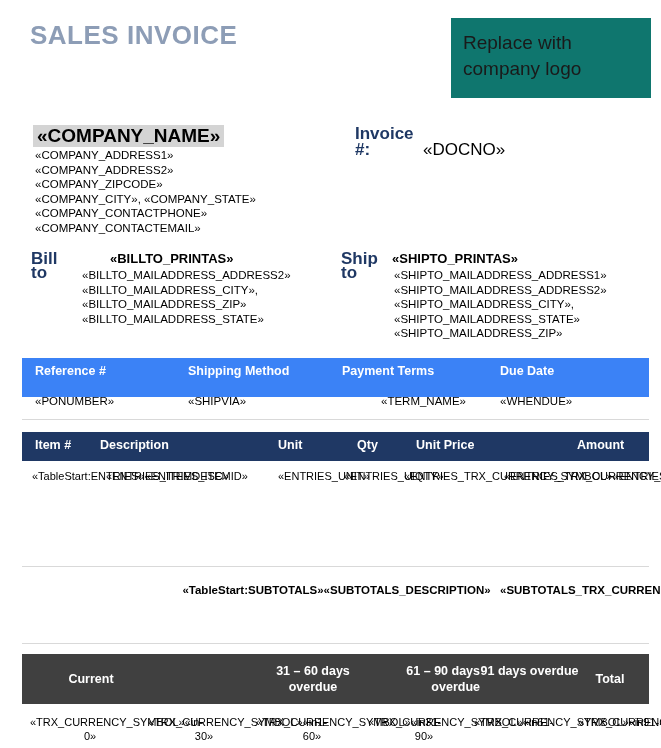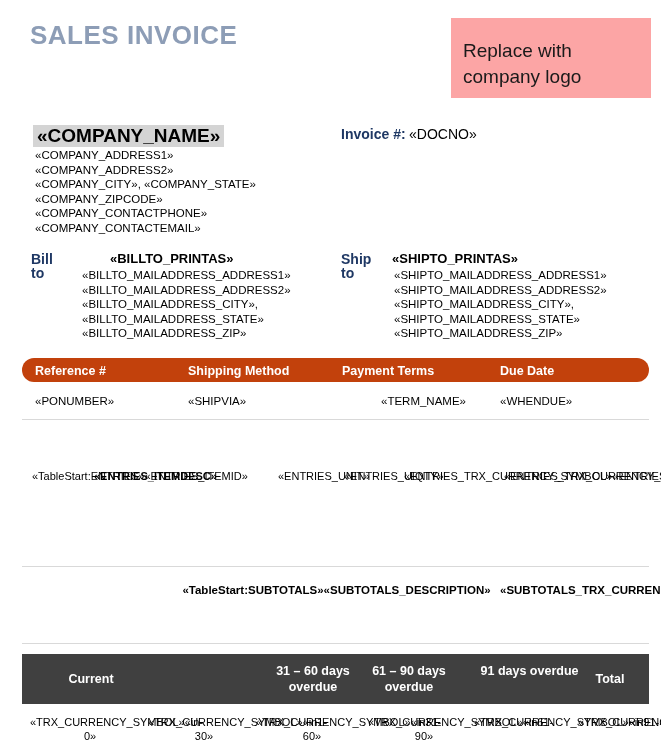--- a/index.html
+++ b/index.html
@@ -30,25 +30,25 @@
     font-weight: bold;
     letter-spacing: 0.5px;
     color: #8d9db6;
   }
   .logo-box {
     position: absolute;
     left: 451px;
     top: 18px;
     width: 200px;
     height: 80px;
-    background: #fca5a5;
+    background: #0f766e;
     color: #1a1a1a;
     font-size: 19px;
     line-height: 26px;
-    padding: 20px 10px 0 12px;
+    padding: 12px 10px 0 12px;
     box-sizing: border-box;
   }
 
   
   .company-name {
     position: absolute;
     left: 33px;
     top: 125px;
     background: #d4d4d4;
     font-size: 19px;
@@ -60,37 +60,37 @@
     position: absolute;
     left: 35px;
     top: 148px;
     font-size: 11.5px;
     line-height: 14.6px;
   }
 
   
   .meta {
     position: absolute;
-    left: 341px;
+    left: 355px;
     top: 126px;
-    font-size: 14px;
+    font-size: 17px;
     line-height: 16px;
   }
   .meta .lbl {
     font-weight: bold;
     color: #1f3864;
     display: inline-block;
     width: 68px;
   }
   .meta .val { color: #000; }
 
   
   .billto-label, .shipto-label {
     position: absolute;
-    font-size: 14px;
+    font-size: 17px;
     font-weight: bold;
     color: #1f3864;
     line-height: 14px;
   }
   .billto-label { left: 31px; top: 252px; width: 40px; }
   .shipto-label { left: 341px; top: 252px; width: 40px; }
 
   .billto-name, .shipto-name {
     position: absolute;
     font-size: 13px;
@@ -106,23 +106,22 @@
   }
   .billto-lines { left: 82px; top: 268px; }
   .shipto-lines { left: 394px; top: 268px; }
 
   
   .ref-header {
     position: absolute;
     left: 22px;
     top: 358px;
     width: 627px;
-    height: 24px;
-    background: #c2410c;
-    border-radius: 12px;
+    height: 39px;
+    background: #3b82f6;
   }
   .ref-header .cell {
     position: absolute;
     top: 6px;
     color: #ffffff;
     font-size: 12.5px;
     font-weight: bold;
   }
   .ref-values {
     position: absolute;
@@ -251,43 +250,42 @@
 
   <div class="logo-box">
     <div>Replace with</div>
     <div>company logo</div>
   </div>
 
   <div class="company-name">«COMPANY_NAME»</div>
   <div class="company-lines">
     <div>«COMPANY_ADDRESS1»</div>
     <div>«COMPANY_ADDRESS2»</div>
+    <div>«COMPANY_ZIPCODE»</div>
     <div>«COMPANY_CITY», «COMPANY_STATE»</div>
-    <div>«COMPANY_ZIPCODE»</div>
     <div>«COMPANY_CONTACTPHONE»</div>
     <div>«COMPANY_CONTACTEMAIL»</div>
   </div>
 
   <div class="meta">
     <div>
       <span class="lbl">Invoice #:</span><span class="val">«DOCNO»</span>
     </div>
   </div>
 
   <div class="billto-label">
     <div>Bill</div>
     <div>to</div>
   </div>
   <div class="billto-name">«BILLTO_PRINTAS»</div>
   <div class="billto-lines">
-    <div>«BILLTO_MAILADDRESS_ADDRESS1»</div>
     <div>«BILLTO_MAILADDRESS_ADDRESS2»</div>
     <div>«BILLTO_MAILADDRESS_CITY»,</div>
+    <div>«BILLTO_MAILADDRESS_ZIP»</div>
     <div>«BILLTO_MAILADDRESS_STATE»</div>
-    <div>«BILLTO_MAILADDRESS_ZIP»</div>
   </div>
 
   <div class="shipto-label">
     <div>Ship</div>
     <div>to</div>
   </div>
   <div class="shipto-name">«SHIPTO_PRINTAS»</div>
   <div class="shipto-lines">
     <div>«SHIPTO_MAILADDRESS_ADDRESS1»</div>
     <div>«SHIPTO_MAILADDRESS_ADDRESS2»</div>
@@ -303,38 +301,46 @@
     <div class="cell" style="left:478px;">Due Date</div>
   </div>
   <div class="ref-values">
     <div class="cell" style="left:13px;">«PONUMBER»</div>
     <div class="cell" style="left:166px;">«SHIPVIA»</div>
     <div class="cell" style="left:333px;margin-left:26px;">«TERM_NAME»</div>
     <div class="cell" style="left:478px;">«WHENDUE»</div>
   </div>
   <div class="ref-sep"></div>
 
+  <div class="items-header">
+    <div class="cell" style="left:13px;">Item #</div>
+    <div class="cell" style="left:78px;">Description</div>
+    <div class="cell" style="left:256px;">Unit</div>
+    <div class="cell" style="left:335px;">Qty</div>
+    <div class="cell" style="left:394px;">Unit Price</div>
+    <div class="cell" style="left:555px;">Amount</div>
+  </div>
   <div class="items-row">
     <div class="cell" style="left:10px;  width:52px;">«TableStart:ENTRIES»«ENTRIES_ITEMID»</div>
-    <div class="cell" style="left:72px;  width:170px;font-weight:bold;">«ENTRIES_ITEMDESC»</div>
+    <div class="cell" style="left:84px;  width:170px;">«ENTRIES_ITEMDESC»</div>
     <div class="cell" style="left:256px; width:48px;">«ENTRIES_UNIT»</div>
     <div class="cell" style="left:322px; width:46px;">«ENTRIES_UIQTY»</div>
     <div class="cell" style="left:382px; width:80px;">«ENTRIES_TRX_CURRENCY_SYMBOL»«ENTRIES_UIPRICE»</div>
     <div class="cell" style="left:482px; width:130px;">«ENTRIES_TRX_CURRENCY_SYMBOL»«ENTRIES_TOTAL»«TableEnd:ENTRIES»</div>
   </div>
   <div class="items-sep"></div>
 
   <div class="subtotal-desc">«TableStart:SUBTOTALS»«SUBTOTALS_DESCRIPTION»</div>
   <div class="subtotal-amt">«SUBTOTALS_TRX_CURRENCY_SYMBOL»«SUBTOTALS_TOTAL»«TableEnd:SUBTOTALS»</div>
   <div class="subtotal-sep"></div>
 
   <div class="aging-header">
     <div class="cell" style="left:10px;  top:17px; width:118px;">Current</div>
     <div class="cell" style="left:236px; top:9px;  width:110px;">31 – 60 days overdue</div>
-    <div class="cell" style="left:332px; top:9px;  width:110px;">61 – 90 days overdue</div>
+    <div class="cell" style="left:348px; top:9px;  width:110px;text-align:right;">61 – 90 days overdue</div>
     <div class="cell" style="left:455px; top:9px;  width:105px;">91 days overdue</div>
     <div class="cell" style="left:553px; top:17px; width:70px;">Total</div>
   </div>
   <div class="aging-values">
     <div class="cell" style="left:8px;   width:120px;">«TRX_CURRENCY_SYMBOL»«in-0»</div>
     <div class="cell" style="left:126px; width:112px;">«TRX_CURRENCY_SYMBOL»«in1-30»</div>
     <div class="cell" style="left:234px; width:112px;">«TRX_CURRENCY_SYMBOL»«in31-60»</div>
     <div class="cell" style="left:346px; width:112px;">«TRX_CURRENCY_SYMBOL»«in61-90»</div>
     <div class="cell" style="left:452px; width:108px;">«TRX_CURRENCY_SYMBOL»«in91-»</div>
     <div class="cell" style="left:556px; width:72px;">«TRX_CURRENCY_SYMBOL»«TotalDue»</div>

